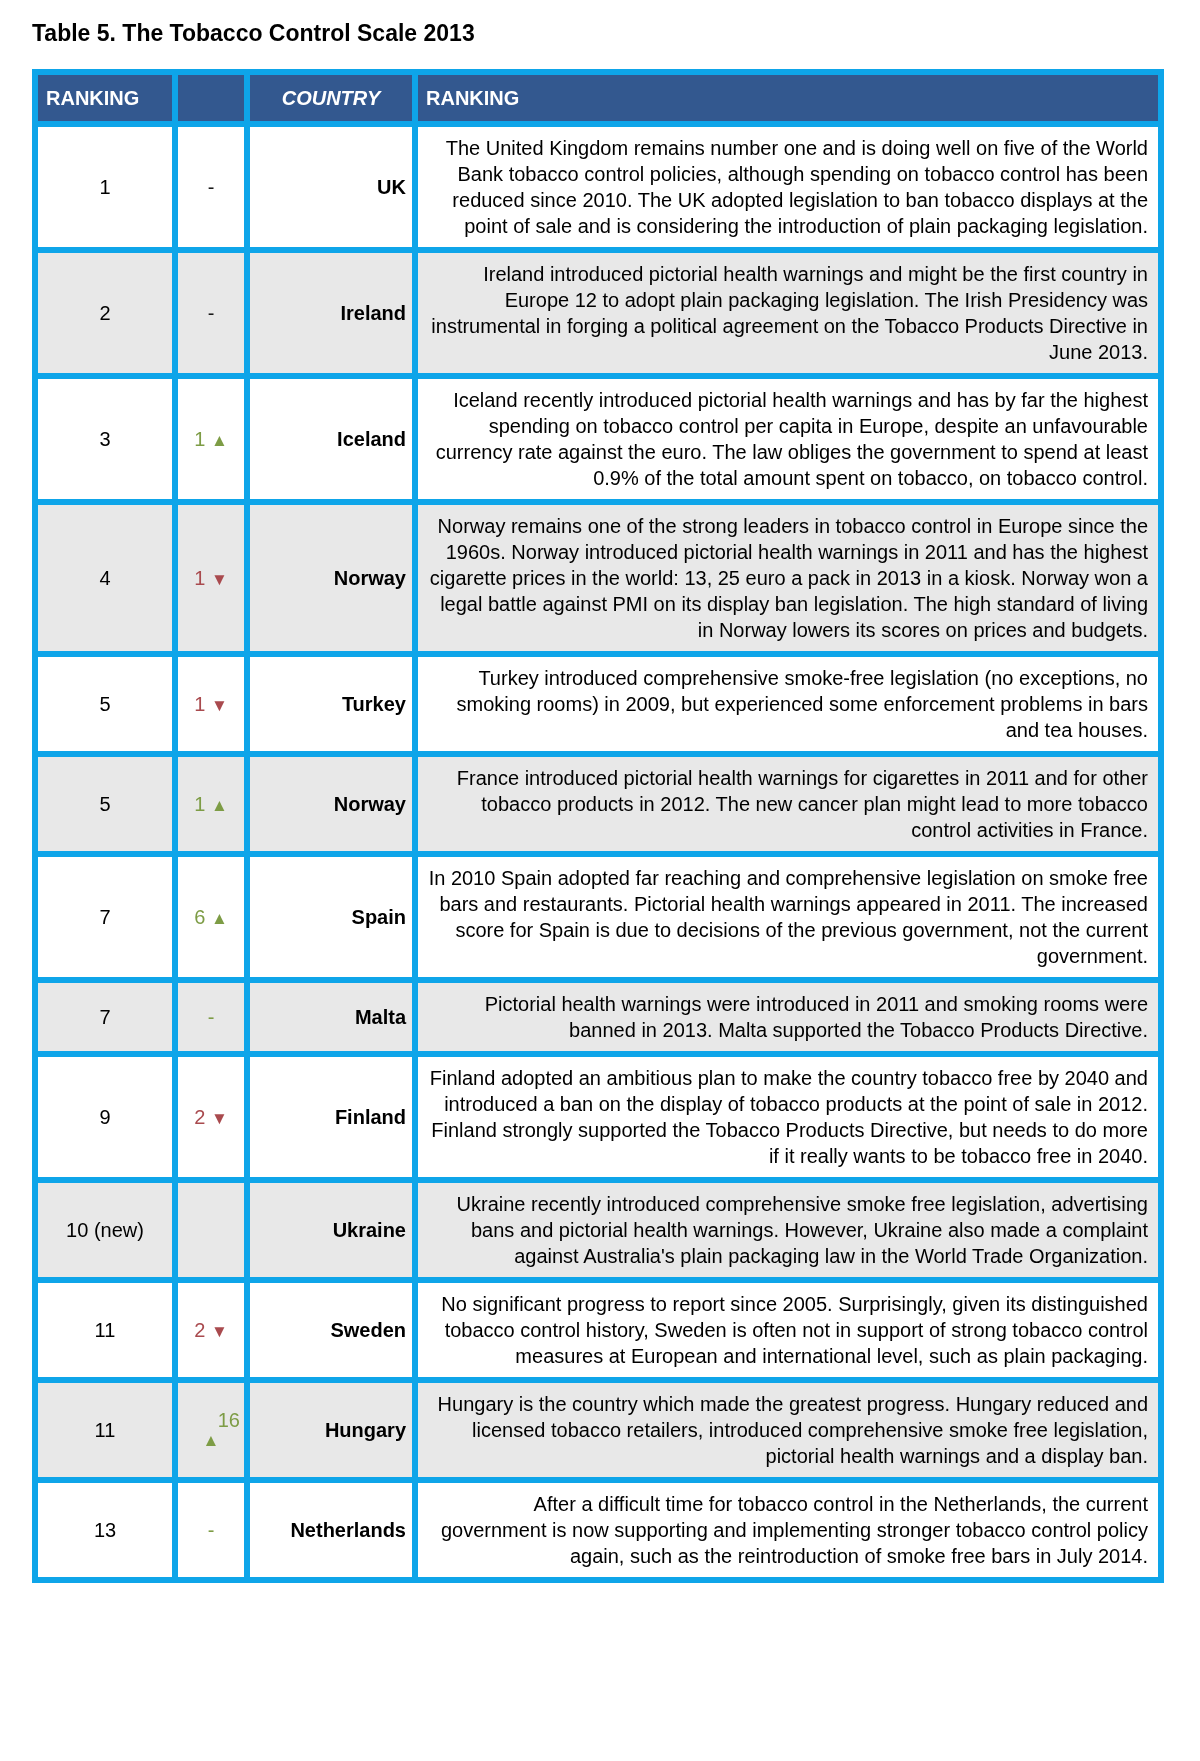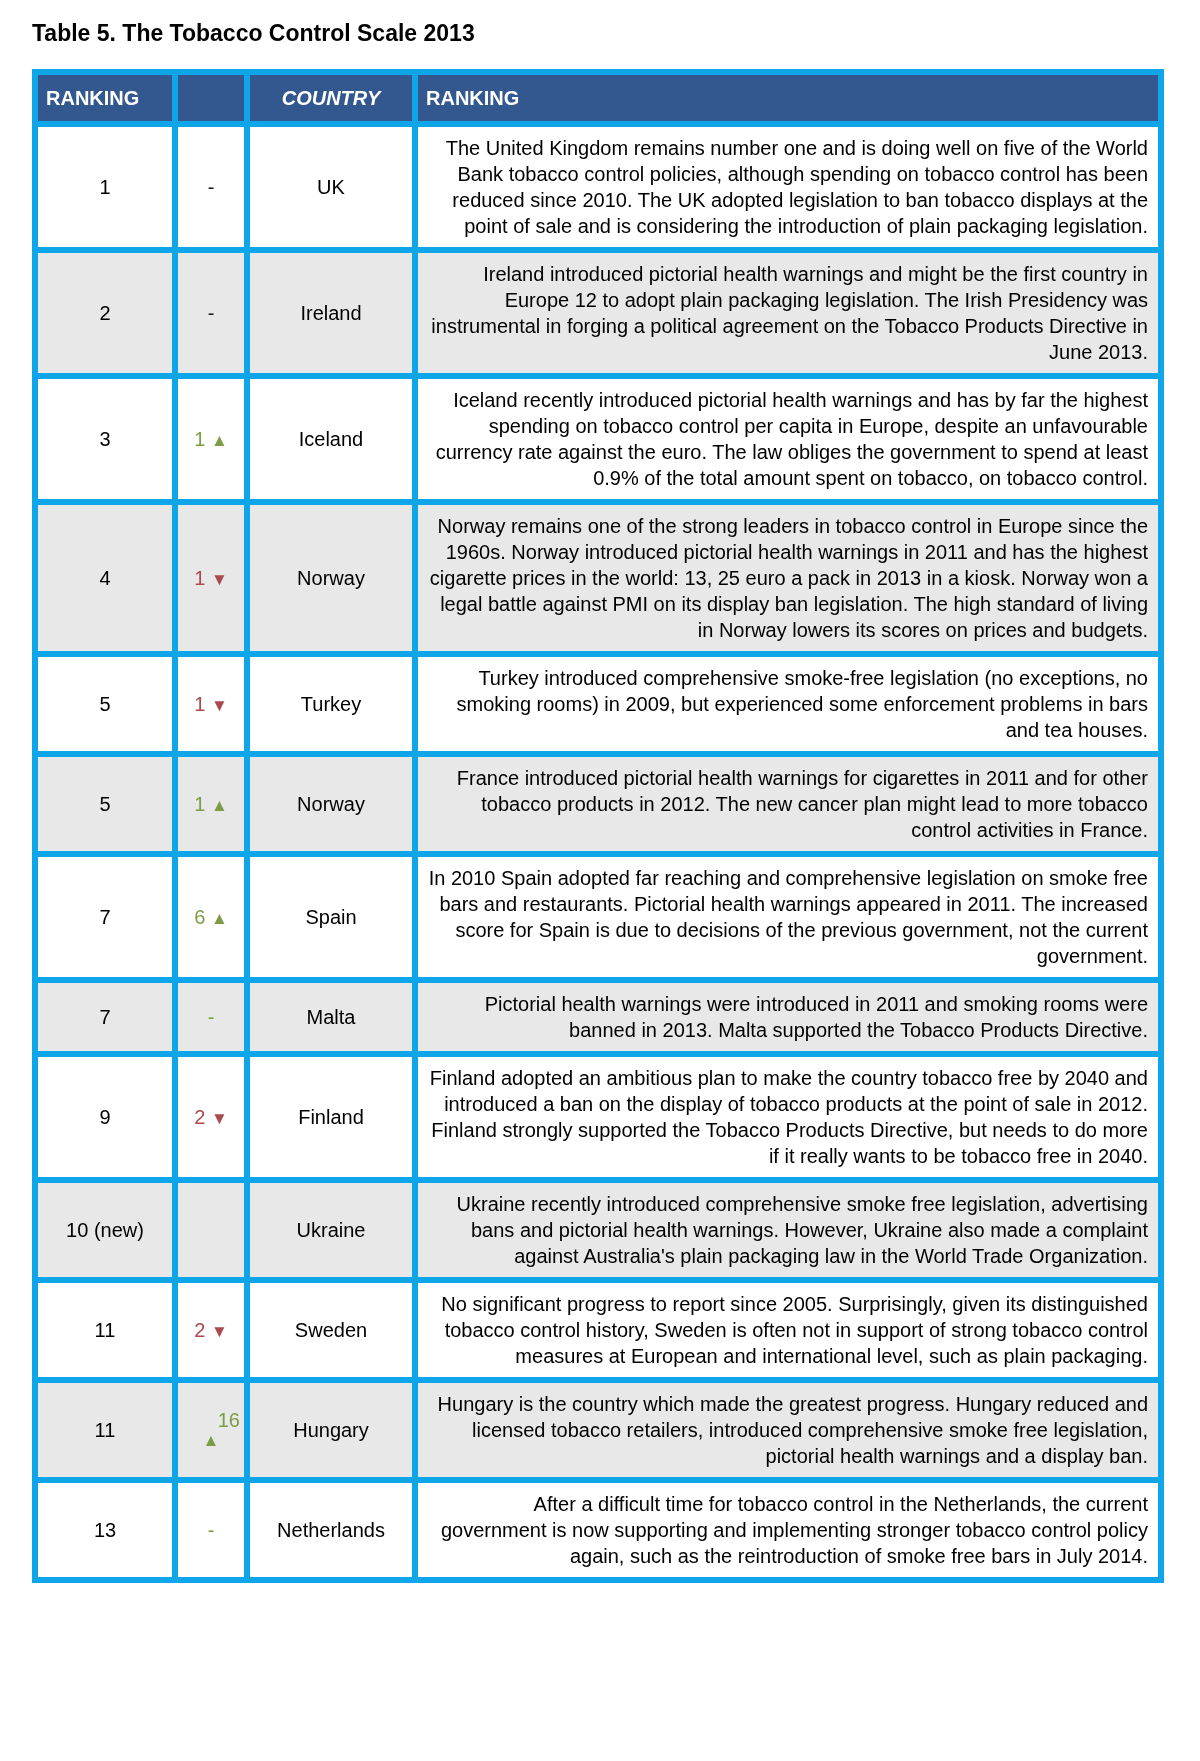--- a/index.html
+++ b/index.html
@@ -48,22 +48,23 @@
   th.h-country  { text-align: center !important; font-style: italic; }
   tbody td.cell-rank {
     text-align: center;
     padding: 8px 6px;
   }
   tbody td.cell-change {
     text-align: center;
     padding: 8px 4px;
   }
   tbody td.cell-country {
-    text-align: center;
+    text-align: right;
     padding: 8px 6px;
+    font-weight: bold;
   }
   tbody td.cell-comment {
     text-align: right;
     padding: 8px 10px 8px 10px;
     line-height: 26px;
   }
   tbody tr:nth-child(even) td { background: #E8E8E8; }
   tbody tr:nth-child(odd)  td { background: #ffffff; }
   .tone-green { color: #7D9C45; }
   .tone-red   { color: #A94A4E; }

